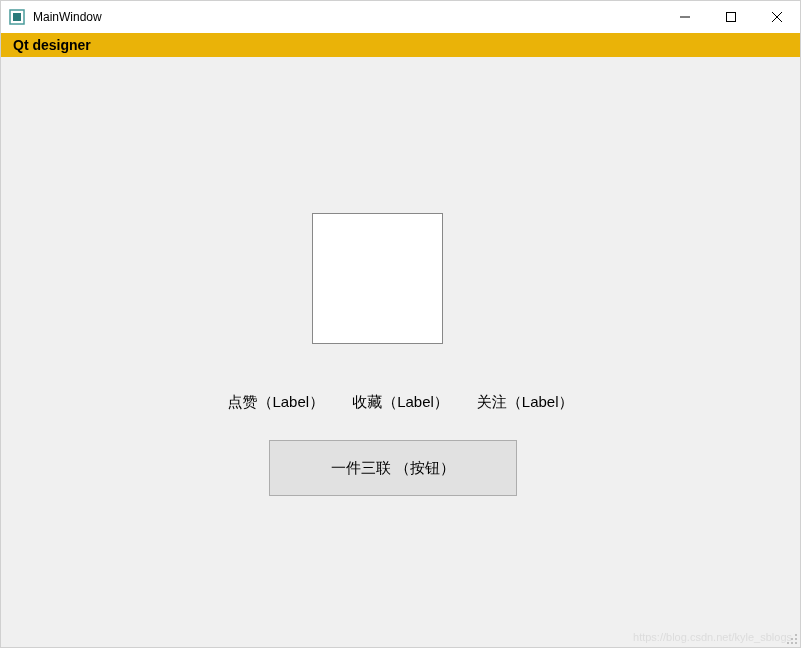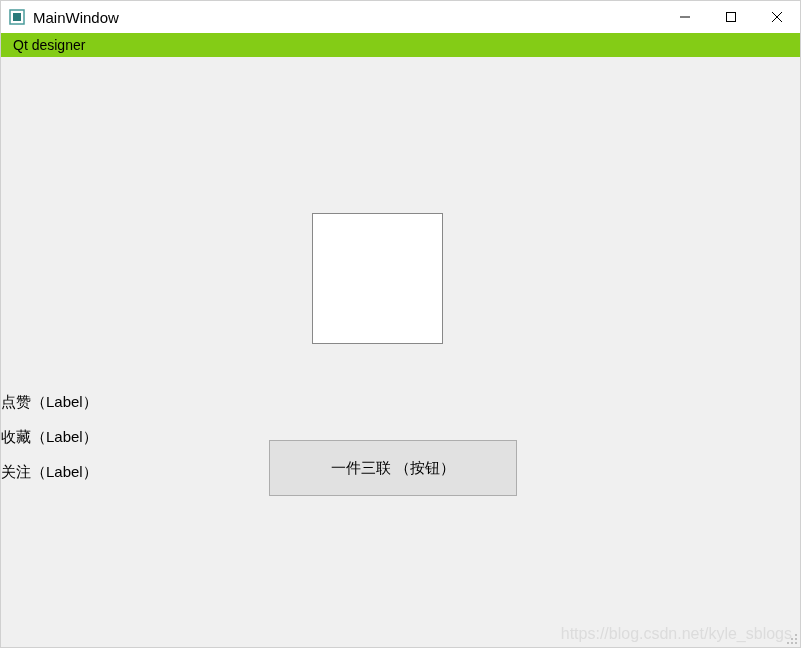--- a/index.html
+++ b/index.html
@@ -35,21 +35,21 @@
       margin-right: 8px;
       display: flex;
       align-items: center;
       justify-content: center;
     }
     .app-icon svg {
       width: 16px;
       height: 16px;
     }
     .title-text {
-      font-size: 15px;
+      font-size: 12px;
       color: #000000;
       flex: 1;
     }
     .window-controls {
       display: flex;
       height: 100%;
     }
     .win-btn {
       width: 46px;
       height: 32px;
@@ -58,21 +58,22 @@
       justify-content: center;
       background: transparent;
       border: none;
       cursor: pointer;
     }
     .menubar {
       height: 24px;
       padding: 0 8px;
       display: flex;
       align-items: center;
-      background: #84cc16;
+      background: #eab308;
+      font-weight: bold;
     }
     .menu-item {
       font-size: 14px;
       color: #000000;
       padding: 2px 4px;
     }
     .client-area {
       flex: 1;
       background: #f0f0f0;
       position: relative;
@@ -86,22 +87,21 @@
       background: #ffffff;
       border: 1px solid #888888;
     }
     .labels-row {
       position: absolute;
       top: 336px;
       left: 0;
       width: 100%;
       display: flex;
       justify-content: center;
-      gap: 16px;
-      flex-direction: column;
+      gap: 28px;
     }
     .qt-label {
       font-size: 15px;
       color: #000000;
       white-space: nowrap;
     }
     .qt-button {
       position: absolute;
       left: 268px;
       top: 383px;
@@ -114,21 +114,21 @@
       cursor: pointer;
       display: flex;
       align-items: center;
       justify-content: center;
       font-family: inherit;
     }
     .watermark {
       position: absolute;
       right: 8px;
       bottom: 4px;
-      font-size: 16px;
+      font-size: 11px;
       color: #dcdcdc;
       font-family: Arial, sans-serif;
     }
     .resize-grip {
       position: absolute;
       right: 2px;
       bottom: 2px;
       width: 14px;
       height: 14px;
     }

